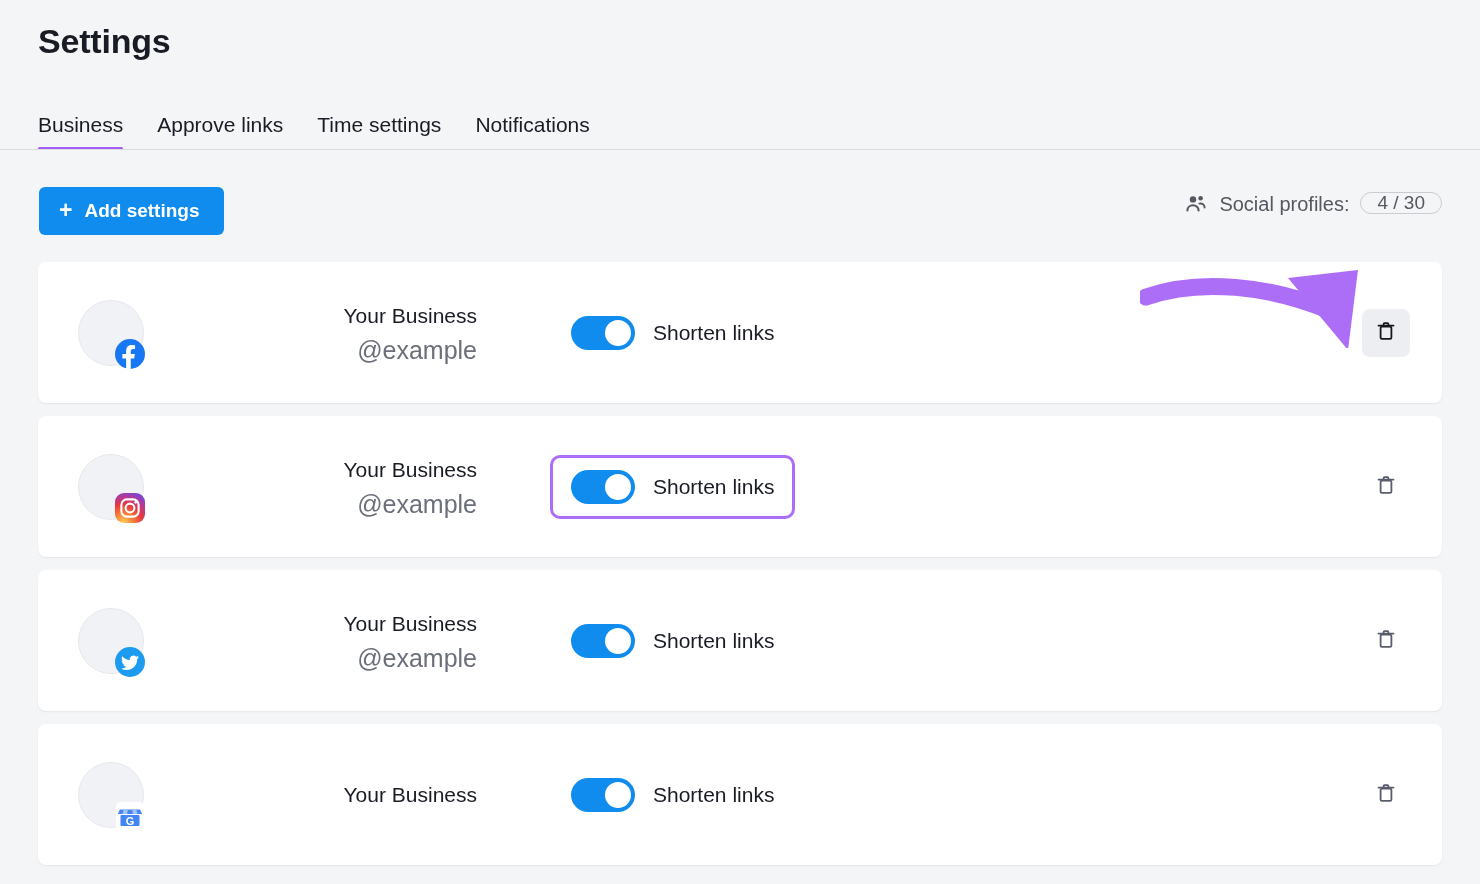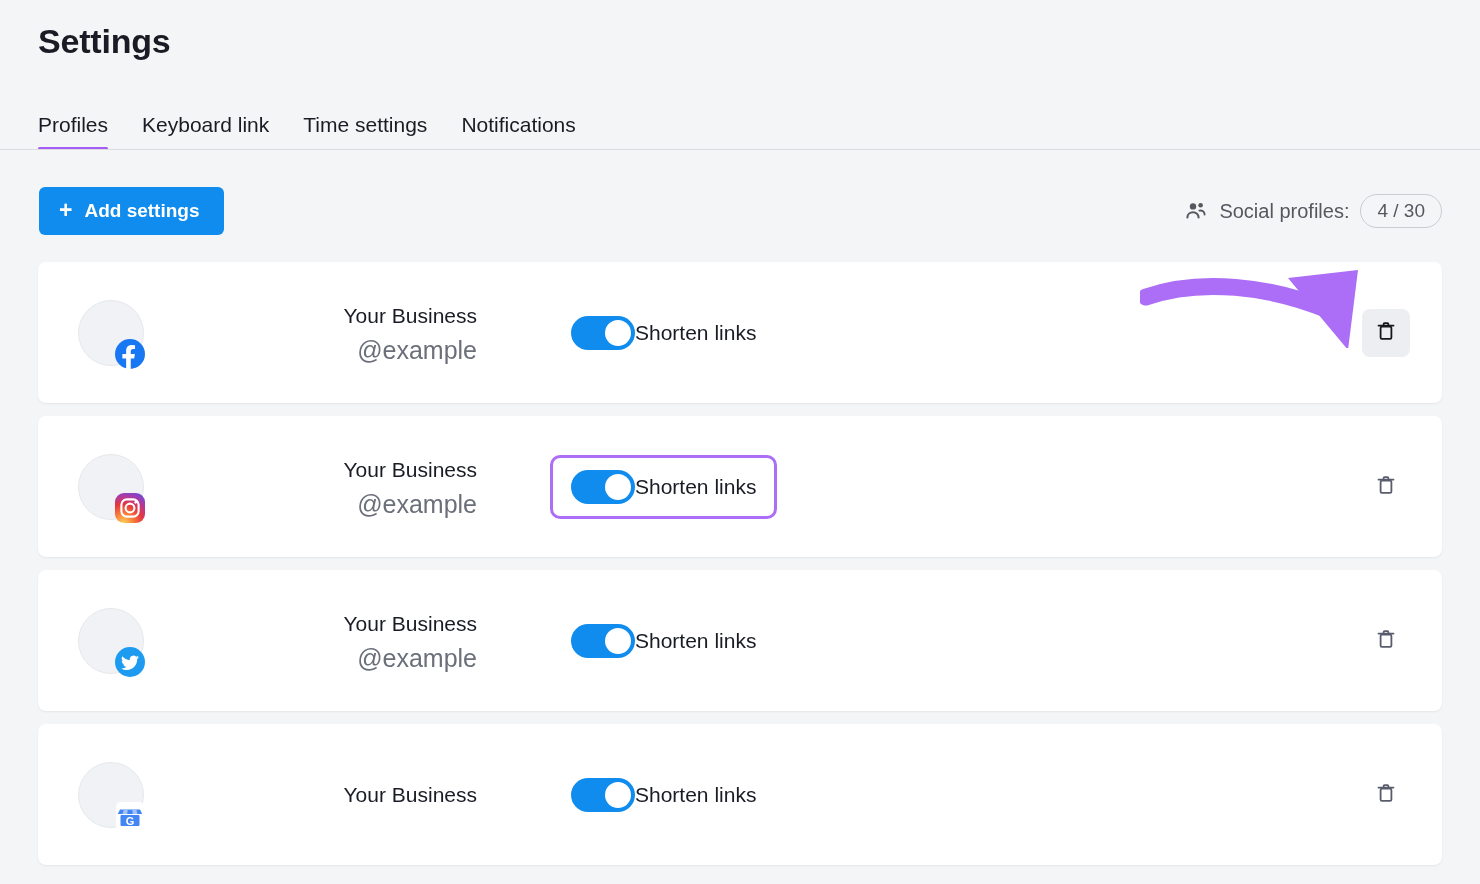--- a/index.html
+++ b/index.html
@@ -81,34 +81,34 @@
     font-weight: bold;
     line-height: 1;
     position: relative;
     top: -1px;
   }
 
   .profiles-counter {
     position: absolute;
     right: 38px; top: 192px;
     display: flex;
-    align-items: center;
+    align-items: flex-start;
     gap: 11px;
     height: 38px;
   }
   .people-icon { width: 24px; height: 24px; display: block; }
   .counter-label {
     font-size: 20px;
     color: #55585f;
     line-height: 24px;
   }
   .counter-pill {
     border: 1px solid #c9ccd3;
     border-radius: 19px;
-    height: 34px;
+    height: 22px;
     min-width: 78px;
     padding: 0 16px;
     display: flex;
     align-items: center;
     justify-content: center;
     font-size: 19px;
     color: #55585f;
     background: transparent;
   }
 
@@ -158,20 +158,21 @@
   }
   .names.single .acct-name { line-height: 28px; }
 
   .shorten-group {
     position: absolute;
     left: 512px;
     top: 50%;
     transform: translateY(-50%);
     display: flex;
     align-items: center;
+    gap: 18px;
     padding: 12px 18px;
     border: 3px solid transparent;
     border-radius: 10px;
   }
   .shorten-group.highlighted { border-color: #ac6ef6; }
 
   .toggle {
     width: 64px; height: 34px;
     border-radius: 17px;
     background: #0f8ced;
@@ -220,22 +221,22 @@
   }
 </style>
 </head>
 <body>
 
 <div class="page">
 
   <div class="page-title">Settings</div>
 
   <div class="tabs">
-    <div class="tab active">Profiles</div>
-    <div class="tab">Keyboard link</div>
+    <div class="tab active">Business</div>
+    <div class="tab">Approve links</div>
     <div class="tab">Time settings</div>
     <div class="tab">Notifications</div>
   </div>
   <div class="tabs-rule"></div>
 
   <button class="add-profile-btn">
     <span class="plus-glyph">+</span>
     <span>Add settings</span>
   </button>
 

